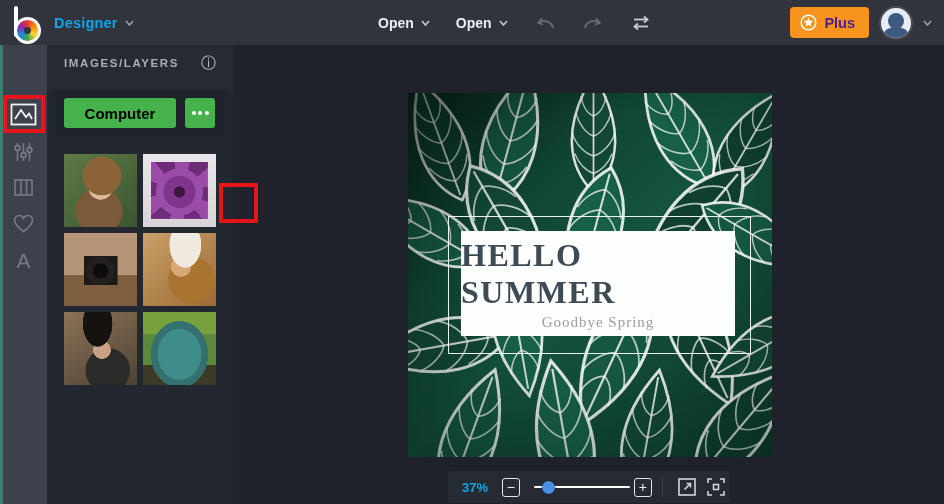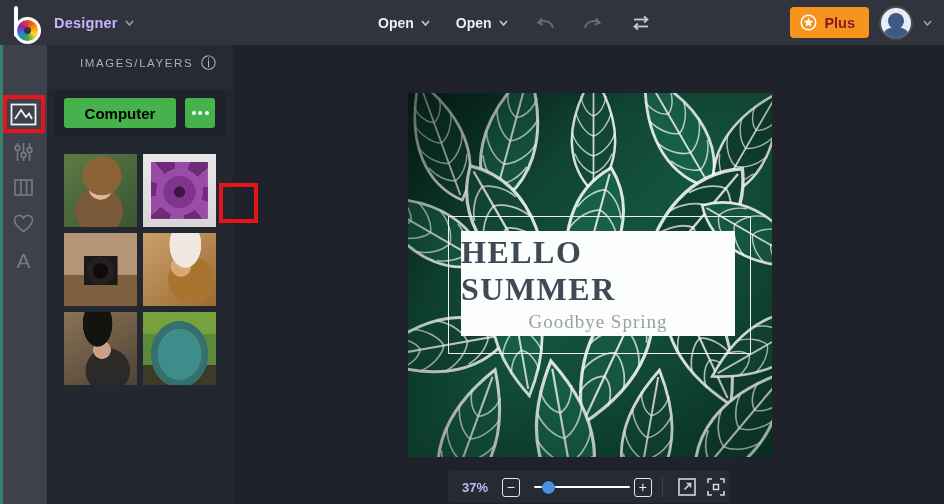--- a/index.html
+++ b/index.html
@@ -9,45 +9,45 @@
   .abs{position:absolute;}
 
   
   .topbar{left:0;top:0;width:944px;height:45px;background:#31343d;}
   .tb-left{left:12px;top:0;height:45px;display:flex;align-items:center;gap:12px;}
   .logo{position:relative;width:30px;height:33px;cursor:pointer;}
   .logo .stem{position:absolute;left:2px;top:0;width:4px;height:31px;background:#fff;border-radius:2px;}
   .logo .bowl{position:absolute;left:2px;top:11px;width:21px;height:21px;border-radius:50%;
     border:3.5px solid #fff;background:conic-gradient(#e53935,#fb8c00,#fdd835,#43a047,#1e88e5,#8e24aa,#e53935);}
   .logo .hub{position:absolute;left:50%;top:50%;width:7px;height:7px;margin:-3.5px 0 0 -3.5px;border-radius:50%;background:#31343d;}
-  .menu-label{color:#c4b5fd;font-size:14.5px;font-weight:700;letter-spacing:.2px;cursor:pointer;display:flex;align-items:center;gap:7px;}
+  .menu-label{color:#0ea5e9;font-size:14.5px;font-weight:700;letter-spacing:.2px;cursor:pointer;display:flex;align-items:center;gap:7px;}
   .chev{width:9px;height:6px;display:inline-block;}
   .chev svg{display:block;}
   .tb-center{left:378px;top:0;height:45px;display:flex;align-items:center;gap:26px;}
   .tb-item{color:#eceef1;font-size:14px;font-weight:700;display:flex;align-items:center;gap:7px;cursor:pointer;}
   .hist-ic{width:22px;height:18px;cursor:pointer;}
   .tb-right{right:12px;top:0;height:45px;display:flex;align-items:center;gap:12px;}
   .plus-btn{display:flex;align-items:center;gap:7px;background:#f7941e;border:none;border-radius:4px;
-    height:31px;padding:0 14px 0 10px;color:#7f1d1d;font-size:14.5px;font-weight:700;cursor:pointer;font-family:inherit;}
+    height:31px;padding:0 14px 0 10px;color:#4c1d95;font-size:14.5px;font-weight:700;cursor:pointer;font-family:inherit;}
   .avatar{width:30px;height:30px;border-radius:50%;background:#e8edf5;position:relative;overflow:hidden;cursor:pointer;
     box-shadow:0 0 0 2px rgba(255,255,255,.12);}
   .avatar .head{position:absolute;left:7px;top:5px;width:16px;height:16px;border-radius:50%;background:#3d5b82;}
   .avatar .body{position:absolute;left:3px;top:19px;width:24px;height:14px;border-radius:50%;background:#3d5b82;}
 
   
   .rail{left:0;top:45px;width:47px;height:459px;background:#3d414b;}
   .rail .teal{position:absolute;left:0;top:0;width:3px;height:459px;background:#37806d;}
   .rail-ic{position:absolute;left:0;width:47px;display:flex;justify-content:center;cursor:pointer;color:#767b85;}
   .rail-ic.active{color:#f2f3f5;}
   .a-glyph{font-size:21px;font-weight:400;color:#767b85;font-family:"Liberation Sans",sans-serif;}
 
   
   .panel{left:47px;top:45px;width:186px;height:459px;background:#23272f;border-right:1px solid #181b20;}
   .panel-head{position:absolute;left:0;top:0;width:186px;height:45px;background:#262a33;}
-  .panel-title{position:absolute;left:17px;top:12px;color:#a9afb6;font-size:11.5px;font-weight:400;letter-spacing:1.6px;margin-left:16px;}
+  .panel-title{position:absolute;left:17px;top:12px;color:#a9afb6;font-size:11.5px;font-weight:700;letter-spacing:1.6px;}
   .info-ic{position:absolute;right:17px;top:9px;color:#bcc1c7;font-size:15px;cursor:pointer;font-style:normal;}
   .upload-strip{position:absolute;left:8px;top:45px;width:170px;height:47px;background:#1e222b;}
   .computer-btn{position:absolute;left:9px;top:8px;width:112px;height:30px;background:#45b24b;border:none;border-radius:3px;
     color:#000000;font-size:15px;font-weight:700;cursor:pointer;font-family:inherit;}
   .more-btn{position:absolute;left:130px;top:8px;width:30px;height:30px;background:#45b24b;border:none;border-radius:3px;
     cursor:pointer;display:flex;align-items:center;justify-content:center;gap:2.5px;}
   .more-btn i{width:4px;height:4px;border-radius:50%;background:#fff;}
   .thumbs{position:absolute;left:17px;top:109px;width:152px;display:grid;grid-template-columns:73px 73px;gap:6px;}
   .thumb{width:73px;height:73px;cursor:pointer;background-size:cover;}
 
@@ -85,26 +85,26 @@
   .canvas{left:233px;top:45px;width:711px;height:459px;background:#1f222a;}
   .artboard{position:absolute;left:175px;top:48px;width:364px;height:364px;cursor:pointer;}
   .artboard svg{display:block;}
   .vignette{position:absolute;left:0;top:0;width:364px;height:364px;pointer-events:none;
     background:radial-gradient(circle at 55% 42%, transparent 45%, rgba(0,16,10,.35) 95%),
                linear-gradient(135deg, rgba(0,8,5,.45), transparent 30%);}
   .frame{position:absolute;left:40px;top:123px;width:303px;height:138px;border:1.5px solid rgba(255,255,255,.92);box-sizing:border-box;}
   .whitebox{position:absolute;left:53px;top:138px;width:274px;height:105px;background:#fcfdfd;
     display:flex;flex-direction:column;align-items:center;justify-content:center;gap:3px;}
   .design-title{font-family:"Liberation Serif",serif;font-size:32px;letter-spacing:1.5px;color:#3e4a54;font-weight:600;}
-  .design-sub{font-family:"Liberation Serif",serif;font-size:19px;letter-spacing:1px;color:#9aa0a3;font-weight:400;}
+  .design-sub{font-family:"Liberation Serif",serif;font-size:15px;letter-spacing:1px;color:#9aa0a3;font-weight:400;}
 
   
   .zoombar{left:448px;top:471px;width:282px;height:32px;background:#262a33;border-radius:2px;
     display:flex;align-items:center;}
-  .zoom-pct{color:#c4b5fd;font-size:13px;font-weight:700;margin-left:14px;width:34px;}
+  .zoom-pct{color:#0ea5e9;font-size:13px;font-weight:700;margin-left:14px;width:34px;}
   .sq-btn{width:19px;height:19px;border:1.5px solid #e3e5e9;border-radius:3px;background:transparent;color:#eef0f3;
     font-size:14px;line-height:15px;text-align:center;cursor:pointer;padding:0;font-family:inherit;}
   .minus-btn{margin-left:8px;}
   .slider{position:relative;width:96px;height:19px;margin:0 10px 0 14px;cursor:pointer;}
   .slider .track{position:absolute;left:0;top:8.5px;width:96px;height:2px;background:#fff;border-radius:1px;}
   .slider .knob{position:absolute;left:8px;top:3px;width:13px;height:13px;border-radius:50%;background:#4a90e2;
     box-shadow:0 0 0 1px rgba(0,0,0,.25);cursor:grab;}
   .zdivider{width:1px;height:20px;background:#3c4049;margin:0 10px;}
   .tool-ic{width:22px;height:22px;display:flex;align-items:center;justify-content:center;cursor:pointer;margin:0 4px;}
 

